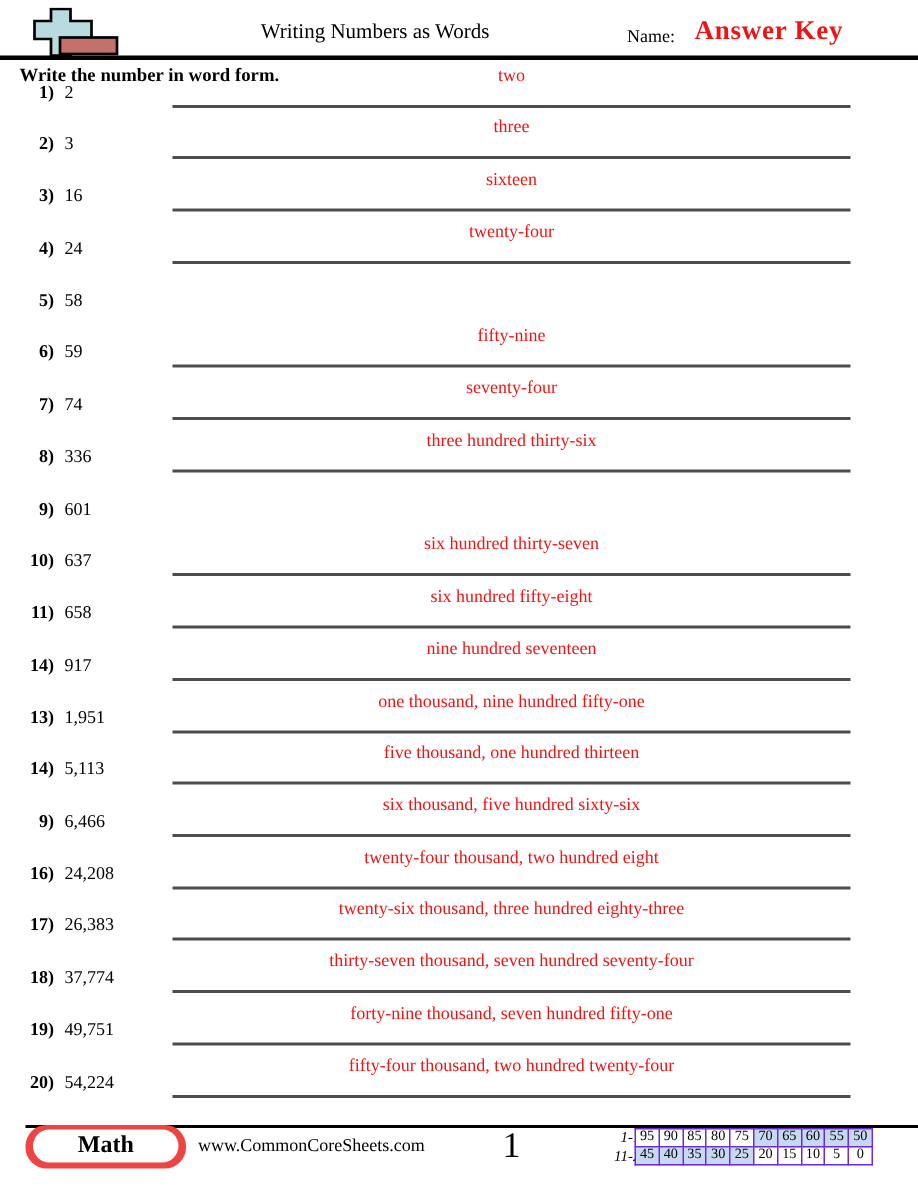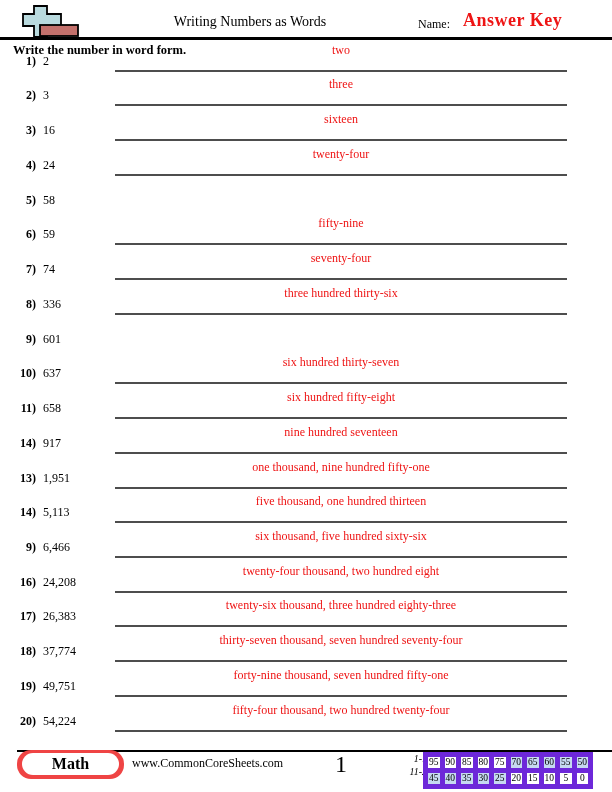--- a/index.html
+++ b/index.html
@@ -46,21 +46,21 @@
     text-align: center; font-size: 16px; font-weight: bold; line-height: 22px;
   }
   .website { position: absolute; left: 132px; top: 756px; font-size: 12px; }
   .page-num { position: absolute; left: 325px; top: 751px; width: 32px; text-align: center; font-size: 24px; }
 
   .score-labels { position: absolute; left: 398px; top: 752px; width: 34px; text-align: right; font-size: 10px; font-style: italic; }
   .score-labels div { height: 13px; line-height: 13px; }
   .score-table { position: absolute; left: 423px; top: 752px; border-collapse: collapse; }
   .score-table td {
     width: 15.8px; height: 11px; line-height: 11px;
-    border: 5px solid #6d28d9;
+    border: 1px solid #6d28d9;
     font-size: 9.5px; text-align: center; padding: 0 1px;
     background: #fff;
   }
   .score-table td.hl { background: #c6d9f1; }
 </style>
 </head>
 <body>
 
 <div class="page">
 

